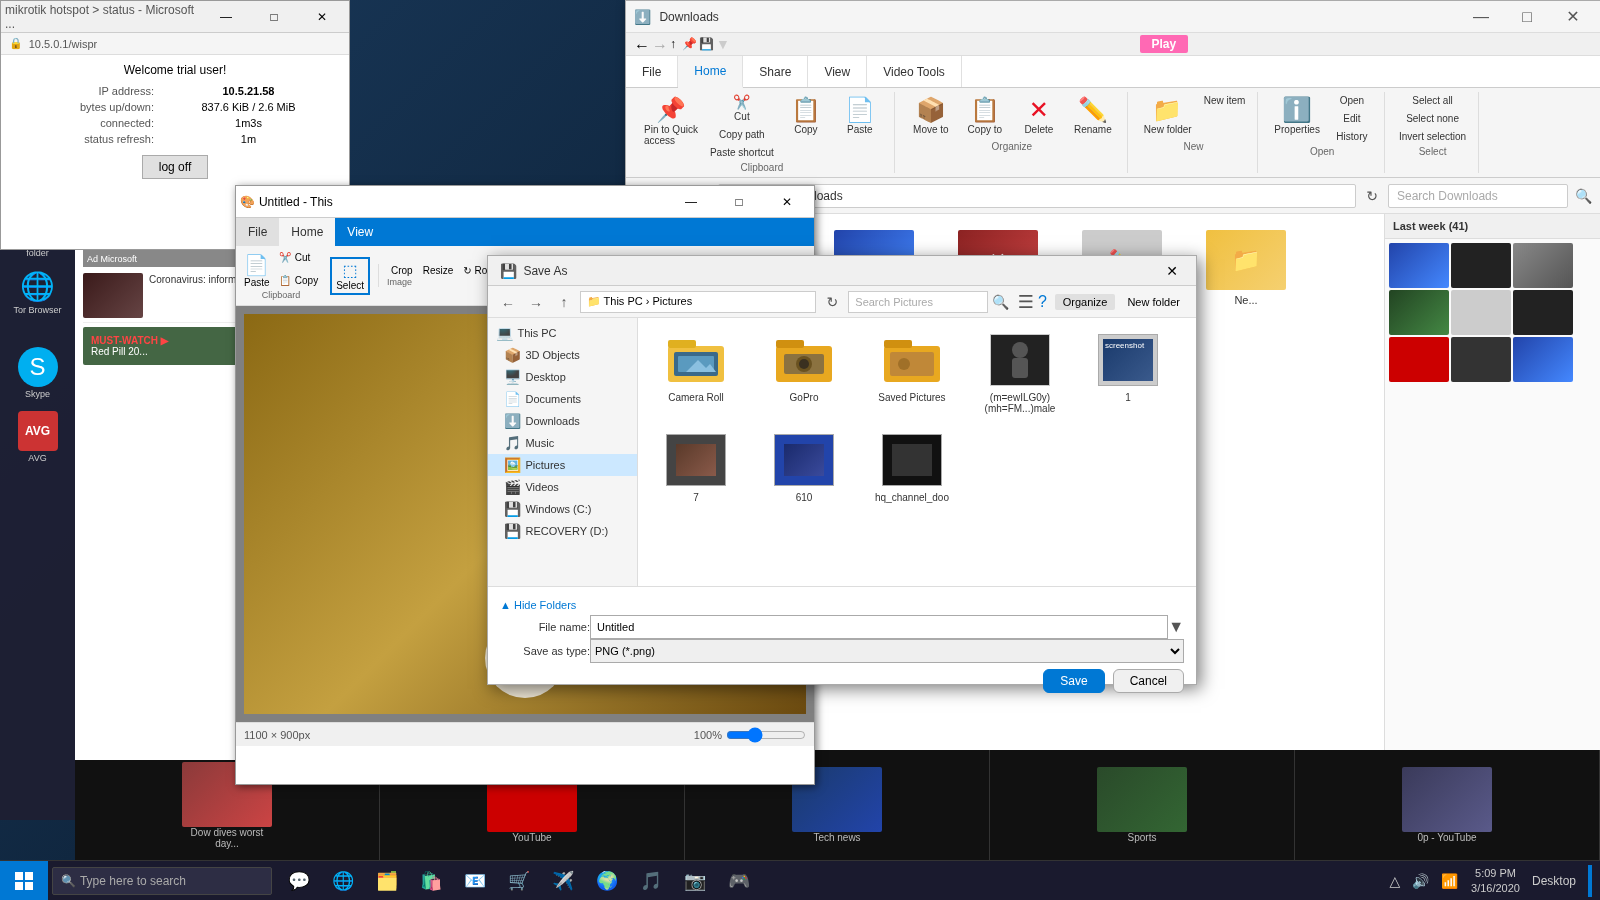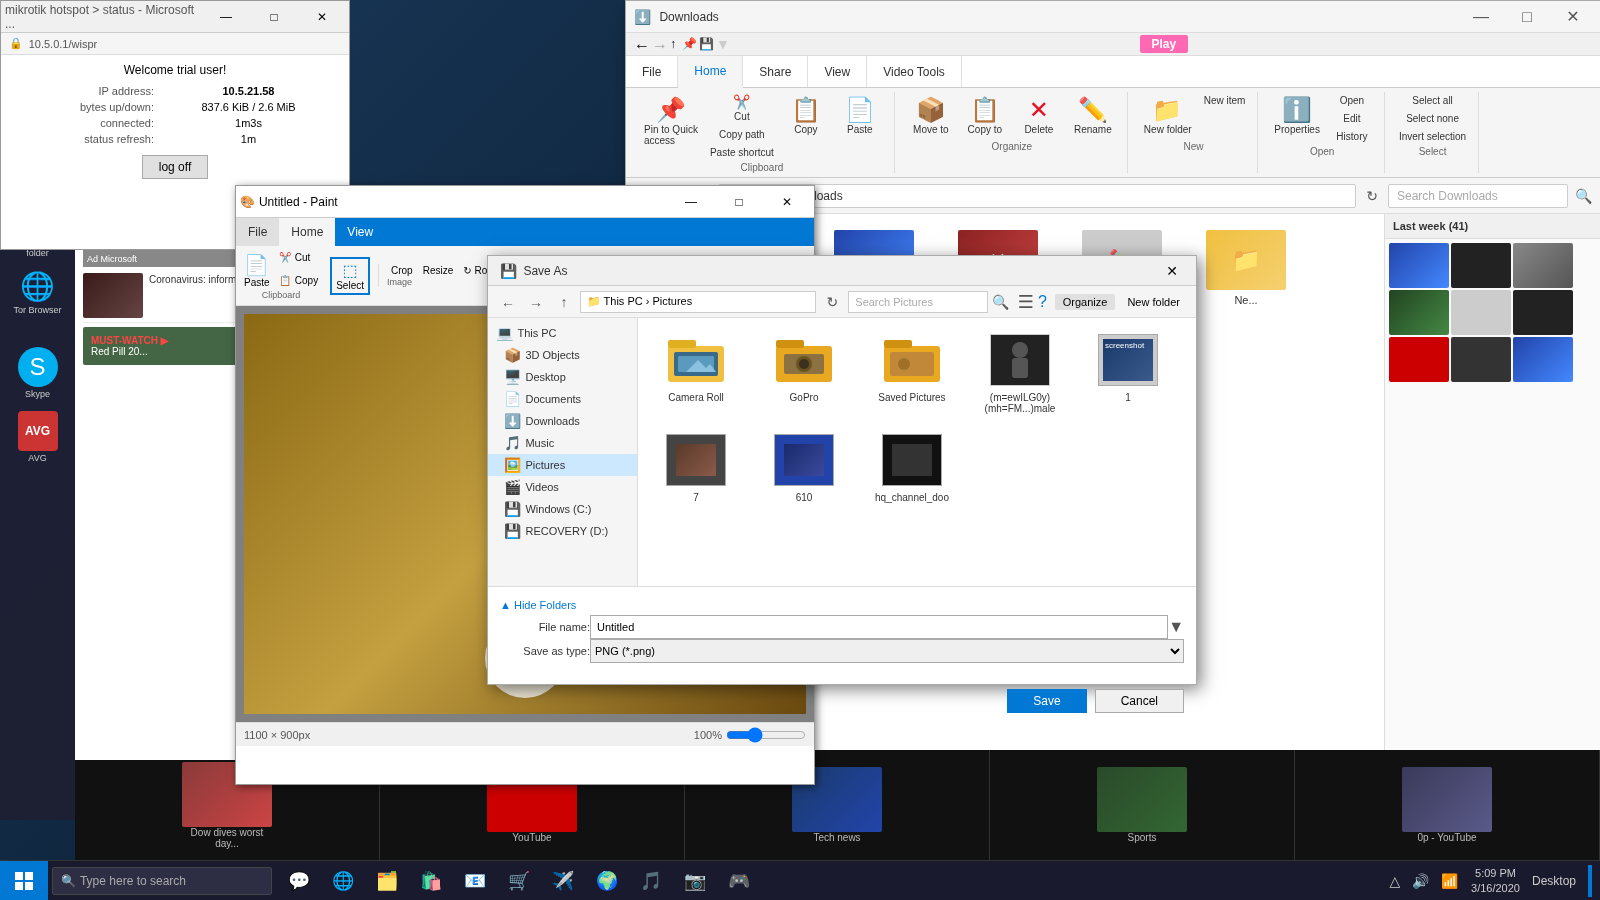--- a/index.html
+++ b/index.html
@@ -120,21 +120,21 @@
     .dialog-file-grid { display: flex; flex-wrap: wrap; gap: 8px; }
     .dialog-file-item { width: 100px; display: flex; flex-direction: column; align-items: center; cursor: pointer; padding: 4px; border-radius: 2px; }
     .dialog-file-icon { width: 60px; height: 60px; display: flex; align-items: center; justify-content: center; }
     .dialog-file-label { font-size: 10px; text-align: center; color: #333; margin-top: 2px; word-break: break-word; }
     .dialog-footer { padding: 8px 12px; border-top: 1px solid #ddd; }
     .dialog-field-row { display: flex; align-items: center; }
     .dialog-field-label { width: 90px; font-size: 11px; color: #333; text-align: right; }
     .dialog-field-input { flex: 1; height: 24px; border: 1px solid #aaa; padding: 0 6px; font-size: 11px; }
     .dialog-field-select { flex: 1; height: 24px; border: 1px solid #aaa; font-size: 11px; }
     .dialog-buttons { display: flex; justify-content: flex-end; gap: 8px; margin-top: 6px; }
-    .dialog-btn { padding: 4px 25px; border: 1px solid #aaa; background: #f0f0f0; cursor: pointer; font-size: 12px; border-radius: 0; margin-top: 20px; }
+    .dialog-btn { padding: 4px 16px; border: 1px solid #aaa; background: #f0f0f0; cursor: pointer; font-size: 12px; border-radius: 6px; }
     .dialog-btn.primary { background: #0078d4; color: white; border-color: #0078d4; }
     .dialog-hide-folders { font-size: 11px; color: #0078d4; cursor: pointer; padding: 4px 0; }
 
     
     .mikrotik-win {
       position: absolute; top: 0; left: 0; width: 350px; height: 250px;
       background: white; border: 1px solid #999; z-index: 20;
     }
 
     
@@ -543,21 +543,21 @@
       </tr>
     </tbody>
       </table>
     <button style="margin-top:8px;padding:4px 16px;background:#e0e0e0;border:1px solid #aaa;cursor:pointer;font-size:12px;">log off</button>
   </div>
 </div>
 
 <div class="paint-window">
   <div class="window-titlebar" style="background:#fff;border-bottom:1px solid #ccc;">
     <span style="font-size:12px;">🎨</span>
-    <span style="margin-left:4px;font-size:12px;">Untitled - Paint</span>
+    <span style="margin-left:4px;font-size:12px;">Untitled - This</span>
     <div class="window-controls">
       <div class="win-btn">—</div>
       <div class="win-btn">□</div>
       <div class="win-btn close">✕</div>
     </div>
   </div>
 
   <div style="display:flex;background:#0078d4;height:28px;">
     <div style="padding:0 12px;display:flex;align-items:center;cursor:pointer;background:#e0e0e0;color:#333;font-size:12px;">File</div>
     <div style="padding:0 12px;display:flex;align-items:center;cursor:pointer;background:#f5f5f5;color:#333;font-size:12px;">Home</div>

